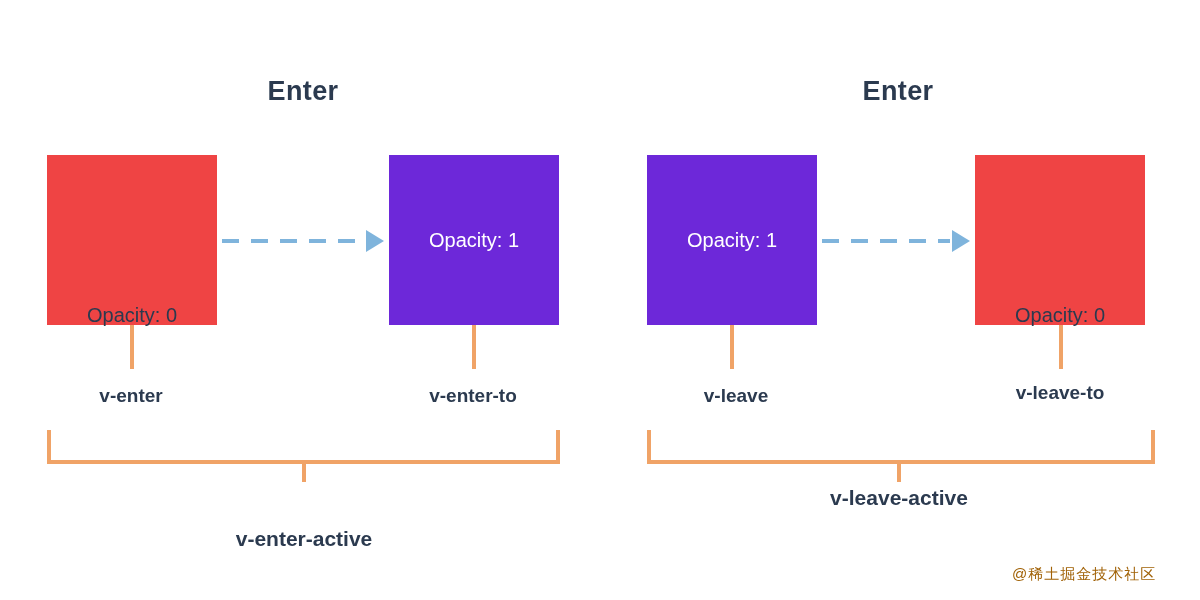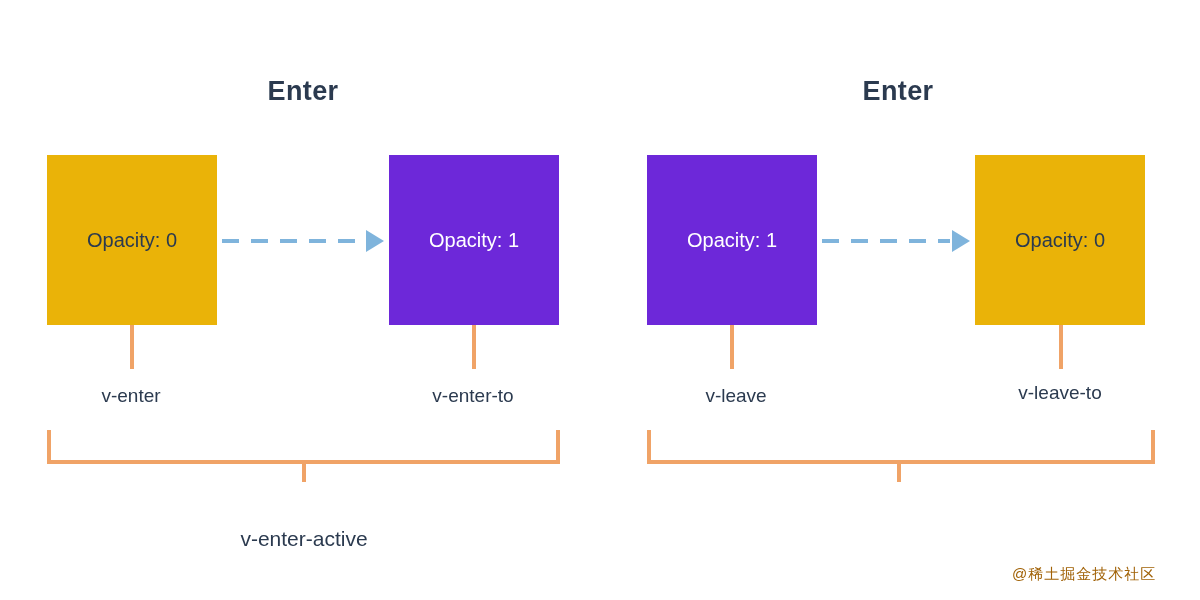--- a/index.html
+++ b/index.html
@@ -37,21 +37,22 @@
   .state-box {
     position: absolute;
     width: 170px;
     height: 170px;
     display: flex;
     align-items: center;
     justify-content: center;
     box-sizing: border-box;
   }
   .state-box.pale {
-    background: #eab308;
+    background: #ef4444;
+    align-items: flex-end;
   }
   .state-box.solid {
     background: #6d28d9;
   }
   .state-box-label {
     font-size: 20px;
     font-weight: normal;
     line-height: 1;
     white-space: nowrap;
   }
@@ -94,21 +95,21 @@
   .connector {
     position: absolute;
     width: 4px;
     background: #f0a367;
   }
 
   
   .class-label {
     position: absolute;
     font-size: 19px;
-    font-weight: normal;
+    font-weight: bold;
     color: #2b3a4f;
     white-space: nowrap;
     transform: translateX(-50%);
     line-height: 1;
   }
   .class-label.big {
     font-size: 21px;
   }
 
   
@@ -176,16 +177,17 @@
   </div>
 
   <div class="connector" style="left:730px; top:325px; height:44px;"></div>
   <div class="class-label" style="left:736px; top:386px;">v-leave</div>
 
   <div class="connector" style="left:1059px; top:325px; height:44px;"></div>
   <div class="class-label" style="left:1060px; top:383px;">v-leave-to</div>
 
   <div class="bracket" style="left:647px; top:430px; width:508px;"></div>
   <div class="connector" style="left:897px; top:463px; height:19px;"></div>
+  <div class="class-label big" style="left:899px; top:487px;">v-leave-active</div>
 
   <div class="watermark" style="left:1012px; top:565px;">@稀土掘金技术社区</div>
 
 </div>
 
 </body></html>

